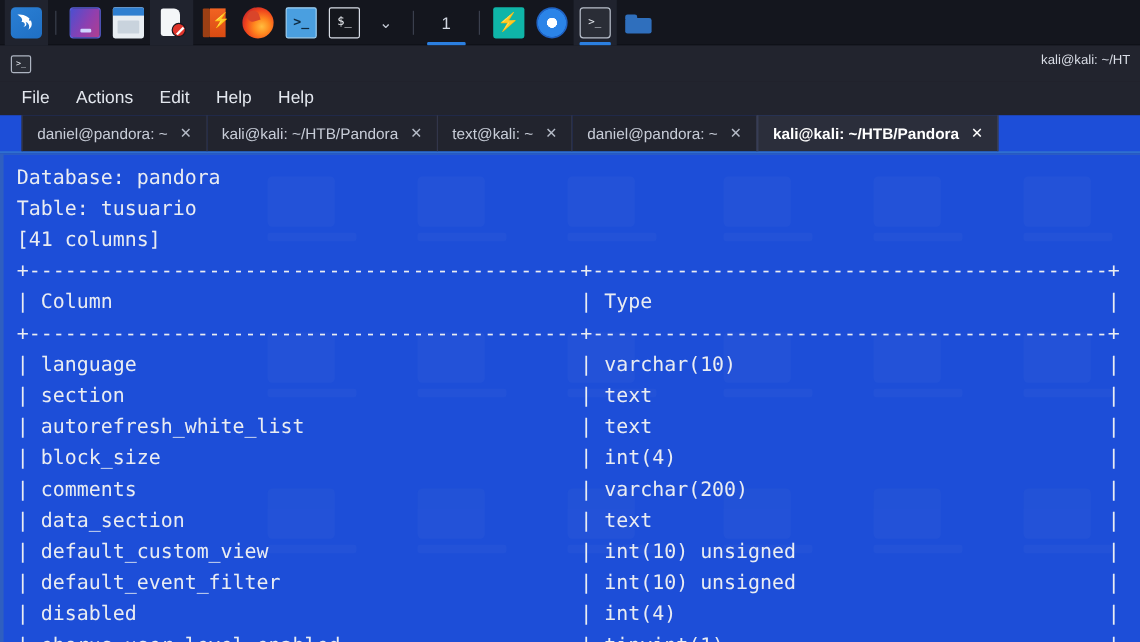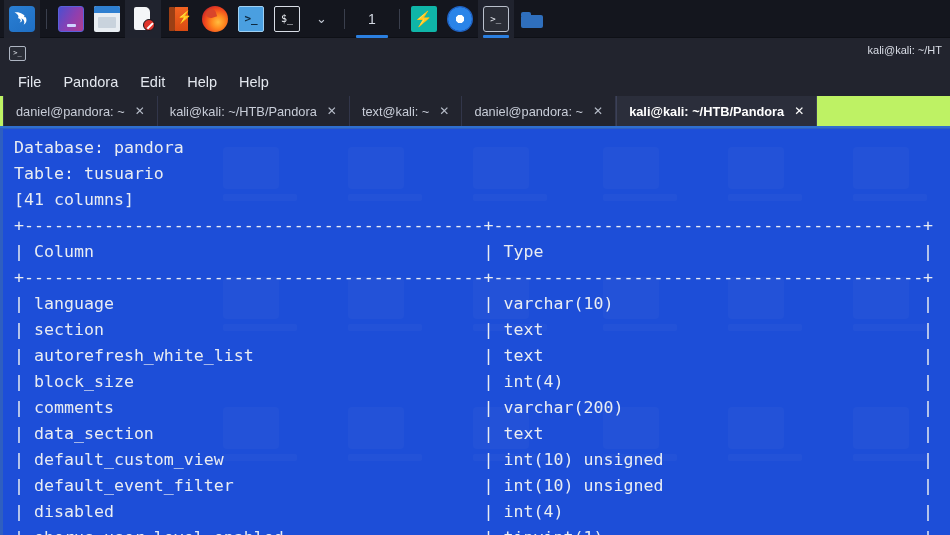--- a/index.html
+++ b/index.html
@@ -178,24 +178,24 @@
     display:flex; align-items:center; padding-left:14px;text-align:center;
   }
   #menubar .mi{
     color:#e3e7ee; font-size:14.5px; padding:2px 11px; cursor:default;
     border-radius:3px;
   }
   #menubar .mi:first-child{ padding-left:4px; }
 
   #tabbar{
     height:32px; flex:0 0 32px;
-    background:#bef264;
+    background:#1d4ed8;
     display:flex; align-items:stretch;
     border-bottom:2px solid #2f6fd0;
-    padding-left:3px;
+    padding-left:18px;
   }
   .tab{
     display:flex; align-items:center;
     padding:0 12px;
     color:#c8cdd8; font-size:12.8px; white-space:nowrap;
     border-left:1px solid #32364a;
     border-right:1px solid #32364a;
     background:#22242e;
     position:relative;
   }
@@ -324,21 +324,21 @@
 
 <div id="window">
 
   <div id="titlebar">
     <span class="win-icon">&gt;_</span>
     <span class="win-title">kali@kali: ~/HT</span>
   </div>
 
   <div id="menubar">
     <span class="mi">File</span>
-    <span class="mi">Pandora</span>
+    <span class="mi">Actions</span>
     <span class="mi">Edit</span>
     <span class="mi">Help</span>
     <span class="mi">Help</span>
   </div>
 
   <div id="tabbar">
     <div class="tab">
       <span class="tname">daniel@pandora: ~</span>
       <span class="tclose">✕</span>
     </div>

